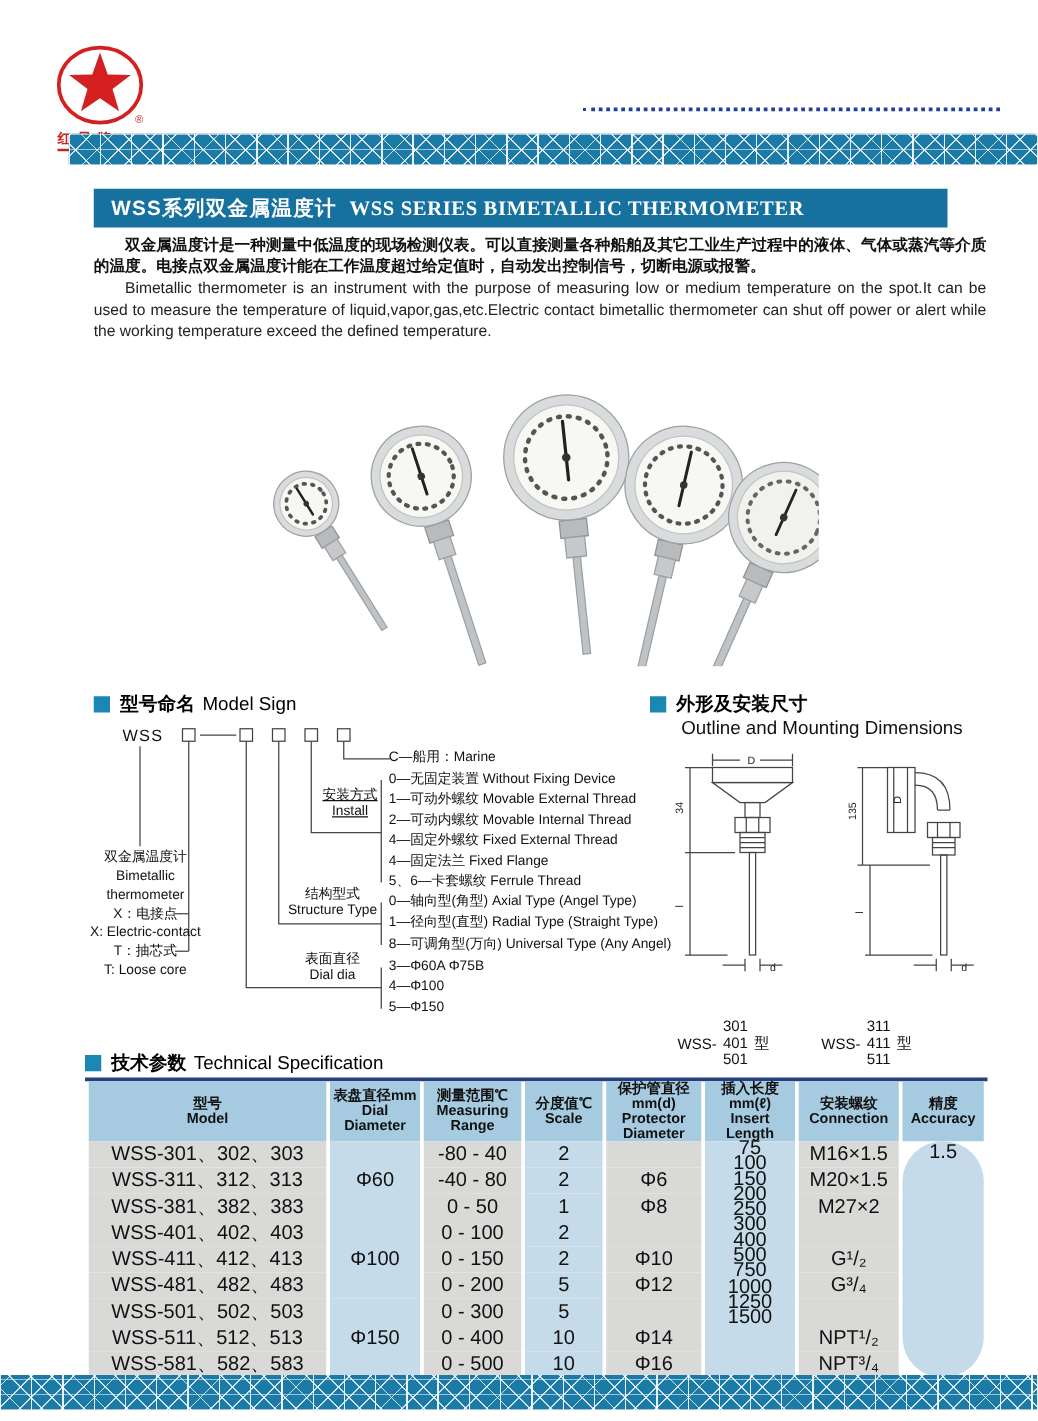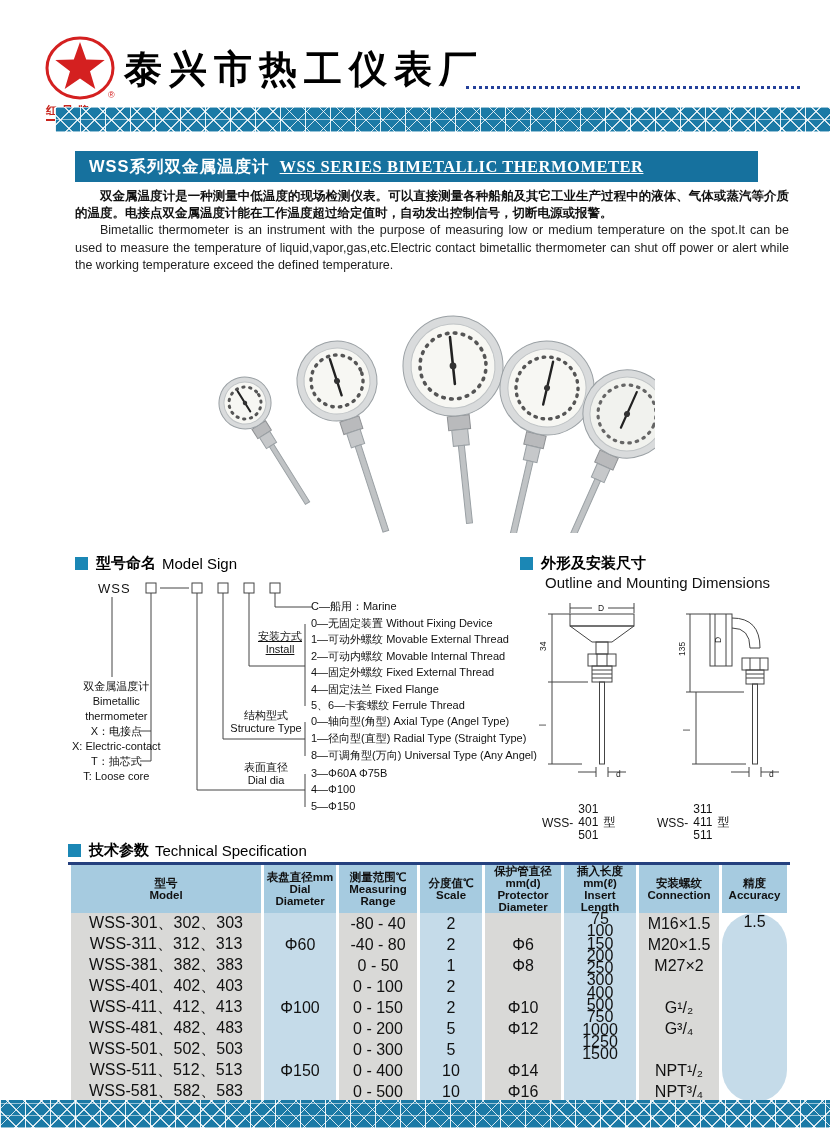--- a/index.html
+++ b/index.html
@@ -16,42 +16,42 @@
       repeating-linear-gradient(45deg, rgba(255,255,255,.8) 0 1px, transparent 1px 12px),
       repeating-linear-gradient(-45deg, rgba(255,255,255,.8) 0 1px, transparent 1px 12px),
       repeating-linear-gradient(90deg, rgba(255,255,255,.9) 0 1px, transparent 1px 25px),
       repeating-linear-gradient(0deg, rgba(255,255,255,.55) 0 1px, transparent 1px 12px);}
   #band-top{left:55px;top:107px;width:775px;height:25px;}
   #band-bottom{left:0;top:1100px;width:830px;height:28px;}
   
   #title-bar{left:75px;top:151px;width:683px;height:31px;background:#16719e;color:#fff;
              display:flex;align-items:center;padding-left:14px;box-sizing:border-box;}
   #title-bar .zh{font-size:16.5px;font-weight:bold;letter-spacing:1px;}
-  #title-bar .en{font-family:"Liberation Serif",serif;font-size:16.5px;font-weight:bold;margin-left:10px;letter-spacing:.5px;text-decoration:underline;}
+  #title-bar .en{font-family:"Liberation Serif",serif;font-size:16.5px;font-weight:bold;margin-left:10px;letter-spacing:.5px;}
   
   #intro{left:75px;top:188px;width:714px;font-size:12.5px;text-align:justify;}
   #intro p{margin:0;text-indent:2em;}
   #intro .zh{font-weight:bold;line-height:17px;}
   #intro .en{font-weight:normal;line-height:17.5px;color:#222;}
   
   .sec-head{font-size:15px;color:#000;display:flex;align-items:center;}
   .sq{width:13px;height:13px;background:#1b87b5;margin-right:8px;flex:none;}
   .sec-head .zh{font-weight:bold;}
   .sec-head .en{margin-left:6px;}
   
   #diagram{left:68px;top:575px;width:470px;height:250px;font-size:11px;}
   #diagram svg{position:absolute;left:0;top:0;}
   .diag-label{position:absolute;white-space:pre-line;line-height:13px;color:#111;}
   .opt{position:absolute;left:243px;width:230px;line-height:13px;white-space:nowrap;color:#111;}
   #ms-prefix{position:absolute;left:30px;top:6px;font-size:13px;letter-spacing:1px;}
   
   #outline-head-en{left:545px;top:574px;font-size:15px;}
   #outline-svg{left:522px;top:596px;}
   .model-label{position:absolute;top:798px;display:flex;align-items:center;font-size:12px;color:#111;}
-  .model-label .nums{white-space:pre-line;text-align:right;line-height:13px;margin:5px 5px;}
+  .model-label .nums{white-space:pre-line;text-align:right;line-height:13px;margin:17px 5px;}
   
   #spec-table{left:68px;top:862px;width:722px;border-collapse:separate;border-spacing:3px 0;
               border-top:3px solid #24407e;}
   #spec-table th{background:#a6cbe0;font-size:11.5px;font-weight:bold;line-height:12px;
                  white-space:pre-line;height:48px;padding:0;vertical-align:middle;}
   #spec-table td{font-size:16px;text-align:center;padding:0;height:16.5px;}
   .cg{background:#d9d9d7;} .cb{background:#c5dbe9;}
   td.model-cell{text-align:left;padding-left:14px;}
   td.insert-cell{white-space:pre-line;line-height:12.3px;font-size:11.5px;vertical-align:top;padding-top:2px;}
   td.acc-cell{vertical-align:top;padding-top:24px;border-radius:32px;}
@@ -61,21 +61,20 @@
 <body>
 
 <div id="page">
 
   <svg class="abs" style="left:40px;top:34px" width="82" height="70" viewBox="0 0 82 70">
     <ellipse cx="40" cy="34" rx="33" ry="30" fill="none" stroke="#d42020" stroke-width="3"></ellipse>
     <polygon points="40,8 46.2,25.5 64.7,26 50,37.2 55.3,55 40,44.5 24.7,55 30,37.2 15.3,26 33.8,25.5" fill="#d42020"></polygon>
     <text x="68" y="64" font-size="9" fill="#d42020">®</text>
   </svg>
   <div class="abs" id="brand-text">红星牌</div>
-  <div class="abs" id="company-name">泰兴市热工仪表厂</div>
   <div class="abs" id="dotted-leader"></div>
   <div class="abs lattice" id="band-top"></div>
 
   <div class="abs" id="title-bar">
     <span class="zh">WSS系列双金属温度计</span>
     <span class="en">WSS SERIES BIMETALLIC THERMOMETER</span>
   </div>
 
   <div class="abs" id="intro">
     <p class="zh">双金属温度计是一种测量中低温度的现场检测仪表。可以直接测量各种船舶及其它工业生产过程中的液体、气体或蒸汽等介质的温度。电接点双金属温度计能在工作温度超过给定值时，自动发出控制信号，切断电源或报警。</p>

